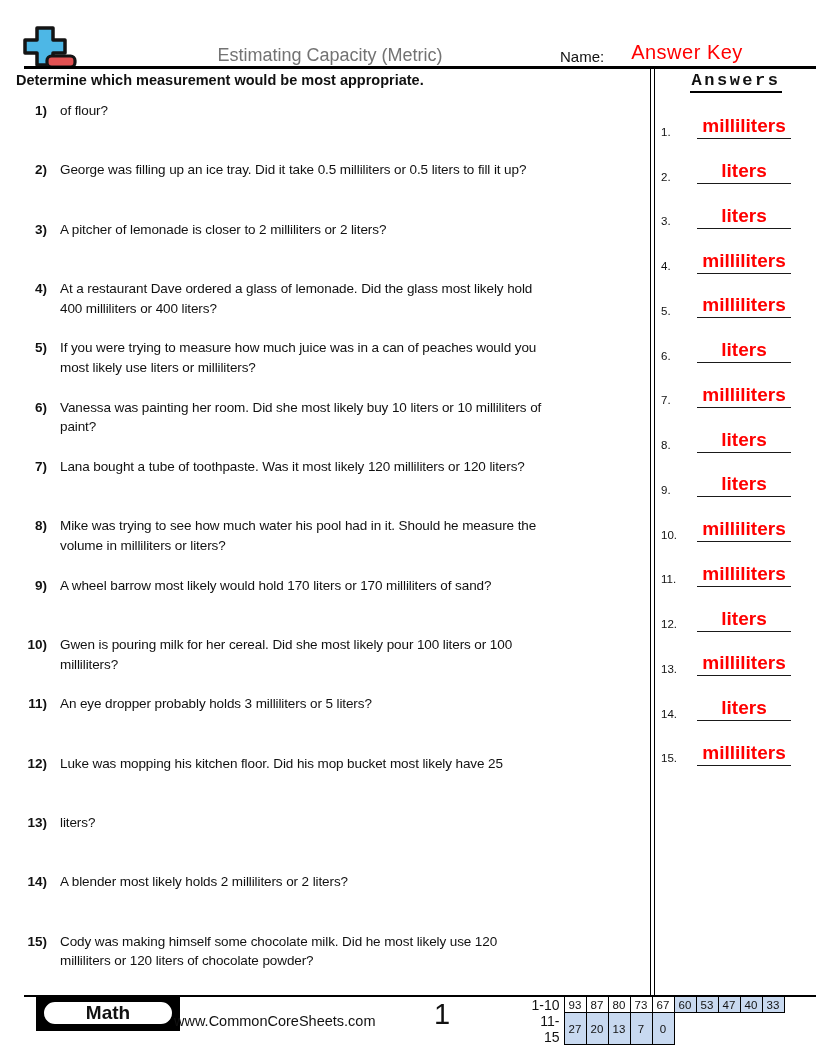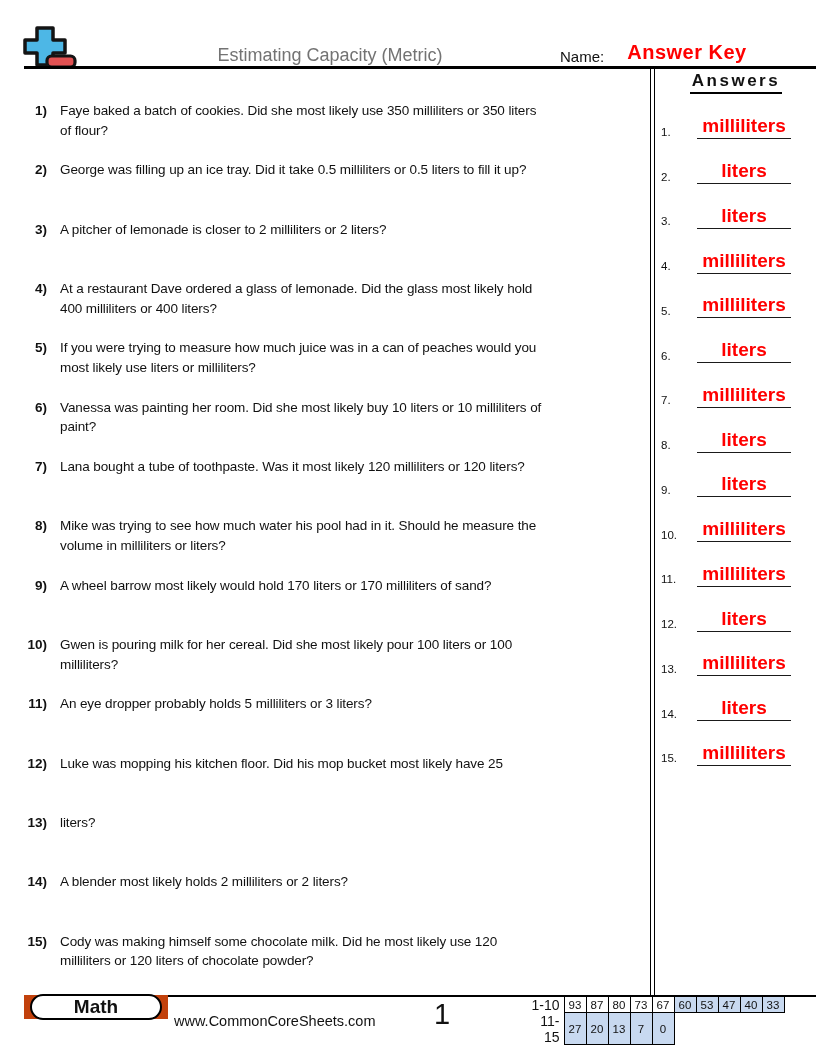--- a/index.html
+++ b/index.html
@@ -5,51 +5,51 @@
   * { margin:0; padding:0; box-sizing:border-box; }
   body { background:#fff; font-family:"Liberation Sans", sans-serif; color:#111; }
   .page { position:relative; width:816px; height:1056px; background:#fff; overflow:hidden; }
 
   
   .logo { position:absolute; left:16px; top:12px; }
   .title { position:absolute; left:0; top:45px; width:660px; text-align:center;
            font-size:18px; color:#737373; }
   .name-label { position:absolute; left:560px; top:48px; font-size:15px; }
   .answer-key { position:absolute; left:612px; top:41px; width:150px; text-align:center;
-                font-size:20px; font-weight:700; color:#ff0000; letter-spacing:.5px; }
+                font-size:20px; font-weight:400; color:#ff0000; letter-spacing:.5px; }
   .header-rule { position:absolute; left:24px; top:66px; width:792px; height:2.5px; background:#000; }
   .instruction { position:absolute; left:16px; top:72px; width:630px;
                  font-size:14.5px; font-weight:700; }
 
   
   .divider { position:absolute; left:650px; top:68px; height:928px; width:5px;
              border-left:1.5px solid #000; border-right:1.5px solid #000; }
 
   
   .questions { position:absolute; left:16px; top:101px; width:632px; }
   .q { display:flex; height:59.35px; }
   .qnum { width:31px; text-align:right; margin-right:13px; font-weight:700;
           font-size:13.5px; line-height:19.5px; }
   .qtext { flex:1; font-size:13.5px; line-height:19.5px; letter-spacing:-0.1px; }
 
   
-  .answers-title-wrap { position:absolute; left:661px; top:71px; width:150px; text-align:center; }
+  .answers-title-wrap { position:absolute; left:661px; top:71px; width:150px; text-align:center;font-family:Liberation Mono, monospace; }
   .answers-title { display:inline-block; font-size:17px; font-weight:700;
                    letter-spacing:2.5px; border-bottom:2px solid #000; padding:0 2px 1px 2px; }
   .answers { position:absolute; left:660px; top:100px; width:150px; }
   .arow { position:relative; height:44.77px; }
   .anum { position:absolute; left:1px; bottom:7px; font-size:11.5px; color:#111; }
   .aline { position:absolute; left:37px; right:19px; bottom:5.5px;
            border-bottom:1.6px solid #1a1a1a; text-align:center; }
   .aval { display:inline-block; color:#ff0000; font-weight:700; font-size:19px;
           line-height:1; padding-bottom:3px; }
 
   
   .footer-rule { position:absolute; left:24px; top:995px; width:792px; height:2.2px; background:#000; }
-  .math-box { position:absolute; left:24px; top:995px; width:144px; height:24px; background:#c2410c;
+  .math-box { position:absolute; left:36px; top:995px; width:144px; height:36px; background:#000000;
               display:flex; align-items:center; justify-content:center; }
   .math-pill { width:132px; height:26px; background:#fff; border:2.5px solid #000;
                border-radius:14px; display:flex; align-items:center; justify-content:center;
                font-size:19px; font-weight:700; }
   .website { position:absolute; left:174px; top:1013px; font-size:14.5px; }
   .page-num { position:absolute; left:420px; top:998px; width:44px; text-align:center; font-size:29px; }
   .score { position:absolute; left:528px; top:996px; border-collapse:collapse; }
   .score td { border:1px solid #000; width:22px; height:16.2px; padding:0;
               text-align:center; font-size:11.5px; }
   .score td.lbl { border:none; width:36px; text-align:right; padding-right:4px; font-size:14px; }
@@ -63,32 +63,32 @@
   <div class="logo">
     <svg width="64" height="58" viewBox="0 0 64 58">
       <path d="M21,16 L37,16 L37,28 L49,28 L49,41 L37,41 L37,53 L21,53 L21,41 L9,41 L9,28 L21,28 Z" fill="#4db7e6" stroke="#141414" stroke-width="3.5" stroke-linejoin="round"></path>
       <rect x="31" y="44" width="28" height="11" rx="4.5" fill="#e25152" stroke="#141414" stroke-width="3.2"></rect>
     </svg>
   </div>
   <div class="title">Estimating Capacity (Metric)</div>
   <div class="name-label">Name:</div>
   <div class="answer-key">Answer Key</div>
   <div class="header-rule"></div>
+  <div class="instruction">Determine which measurement would be most appropriate.</div>
 
   <div class="divider"></div>
 
   <div class="answers-title-wrap">
     <span class="answers-title">Answers</span>
   </div>
 
   <div class="questions">
     <div class="q">
       <div class="qnum">1)</div>
       <div class="qtext">
-        <div>Faye baked a batch of cookies. Did she most likely use 350 milliliters or 350 liters</div>
         <div>of flour?</div>
       </div>
     </div>
     <div class="q">
       <div class="qnum">2)</div>
       <div class="qtext">
         <div>George was filling up an ice tray. Did it take 0.5 milliliters or 0.5 liters to fill it up?</div>
       </div>
     </div>
     <div class="q">
@@ -140,21 +140,21 @@
     <div class="q">
       <div class="qnum">10)</div>
       <div class="qtext">
         <div>Gwen is pouring milk for her cereal. Did she most likely pour 100 liters or 100</div>
         <div>milliliters?</div>
       </div>
     </div>
     <div class="q">
       <div class="qnum">11)</div>
       <div class="qtext">
-        <div>An eye dropper probably holds 5 milliliters or 3 liters?</div>
+        <div>An eye dropper probably holds 3 milliliters or 5 liters?</div>
       </div>
     </div>
     <div class="q">
       <div class="qnum">12)</div>
       <div class="qtext">
         <div>Luke was mopping his kitchen floor. Did his mop bucket most likely have 25</div>
       </div>
     </div>
     <div class="q">
       <div class="qnum">13)</div>

